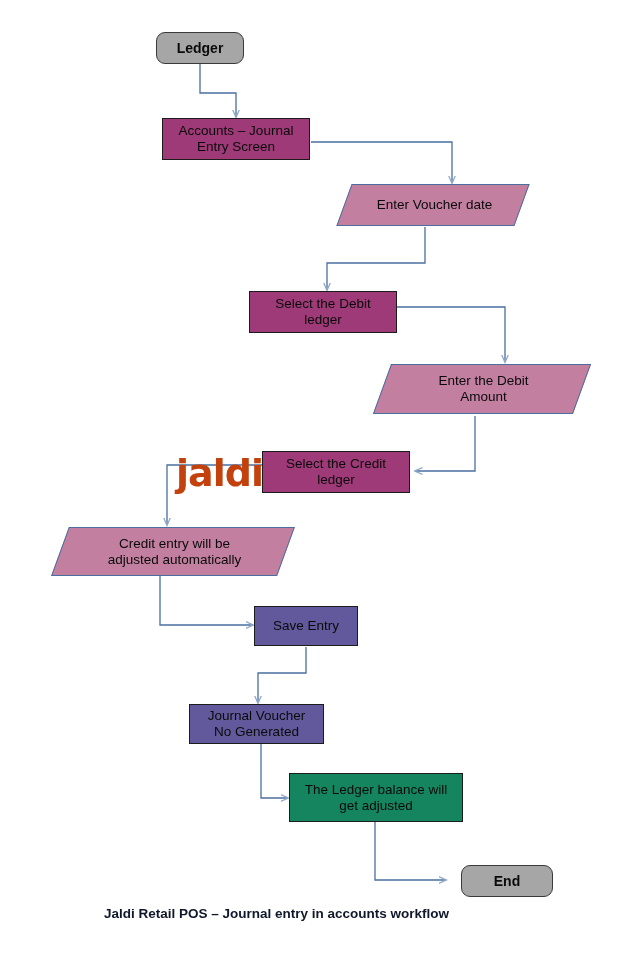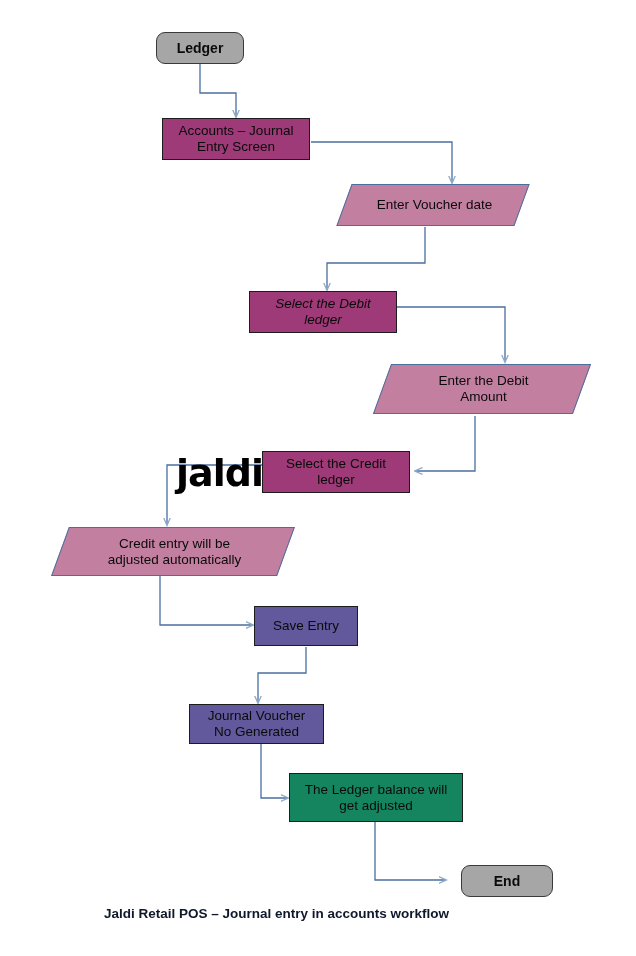--- a/index.html
+++ b/index.html
@@ -30,21 +30,21 @@
   .watermark {
     position: absolute;
     left: 176px;
     top: 447px;
     width: 96px;
     height: 52px;
     font-family: "DejaVu Sans", sans-serif;
     font-weight: bold;
     font-size: 38px;
     line-height: 52px;
-    color: #000000;
+    color: #c2410c;
     letter-spacing: -1px;
     user-select: none;
   }
   .node {
     position: absolute;
     box-sizing: border-box;
     display: flex;
     align-items: center;
     justify-content: center;
     text-align: center;
@@ -135,21 +135,21 @@
   <div class="node proc" style="left:162px; top:118px; width:148px; height:42px; background:#9e3a77;">
     <span class="lbl">Accounts – Journal
 Entry Screen</span>
   </div>
 
   <div class="node io" style="left:344px; top:184px; width:178px; height:42px;">
     <span class="skew" style="background:#c27fa0;"></span>
     <span class="lbl">Enter Voucher date</span>
   </div>
 
-  <div class="node proc" style="left:249px; top:291px; width:148px; height:42px; background:#9e3a77;font-style:italic;">
+  <div class="node proc" style="left:249px; top:291px; width:148px; height:42px; background:#9e3a77;">
     <span class="lbl">Select the Debit
 ledger</span>
   </div>
 
   <div class="node io" style="left:382px; top:364px; width:200px; height:50px;">
     <span class="skew" style="background:#c27fa0;"></span>
     <span class="lbl">Enter the Debit
 Amount</span>
   </div>
 

